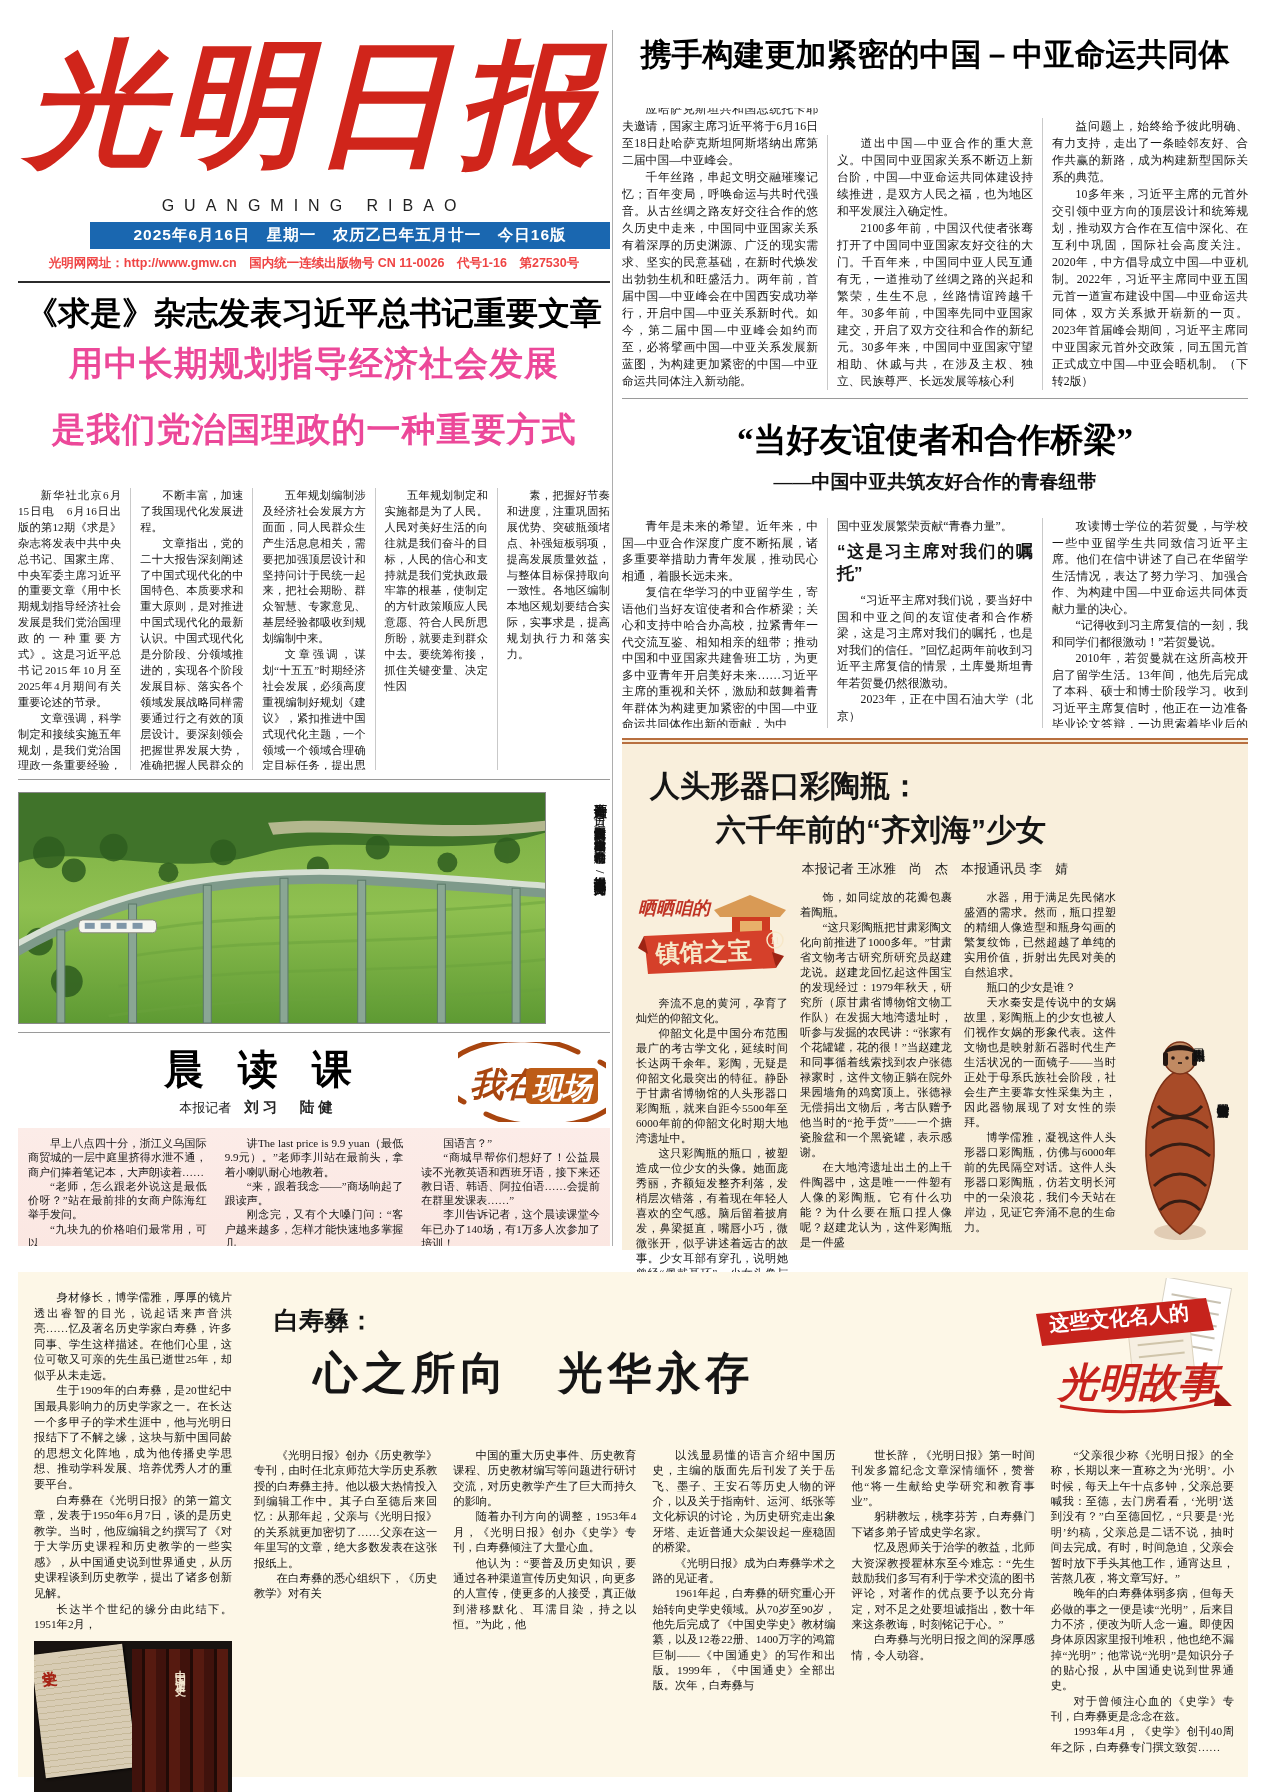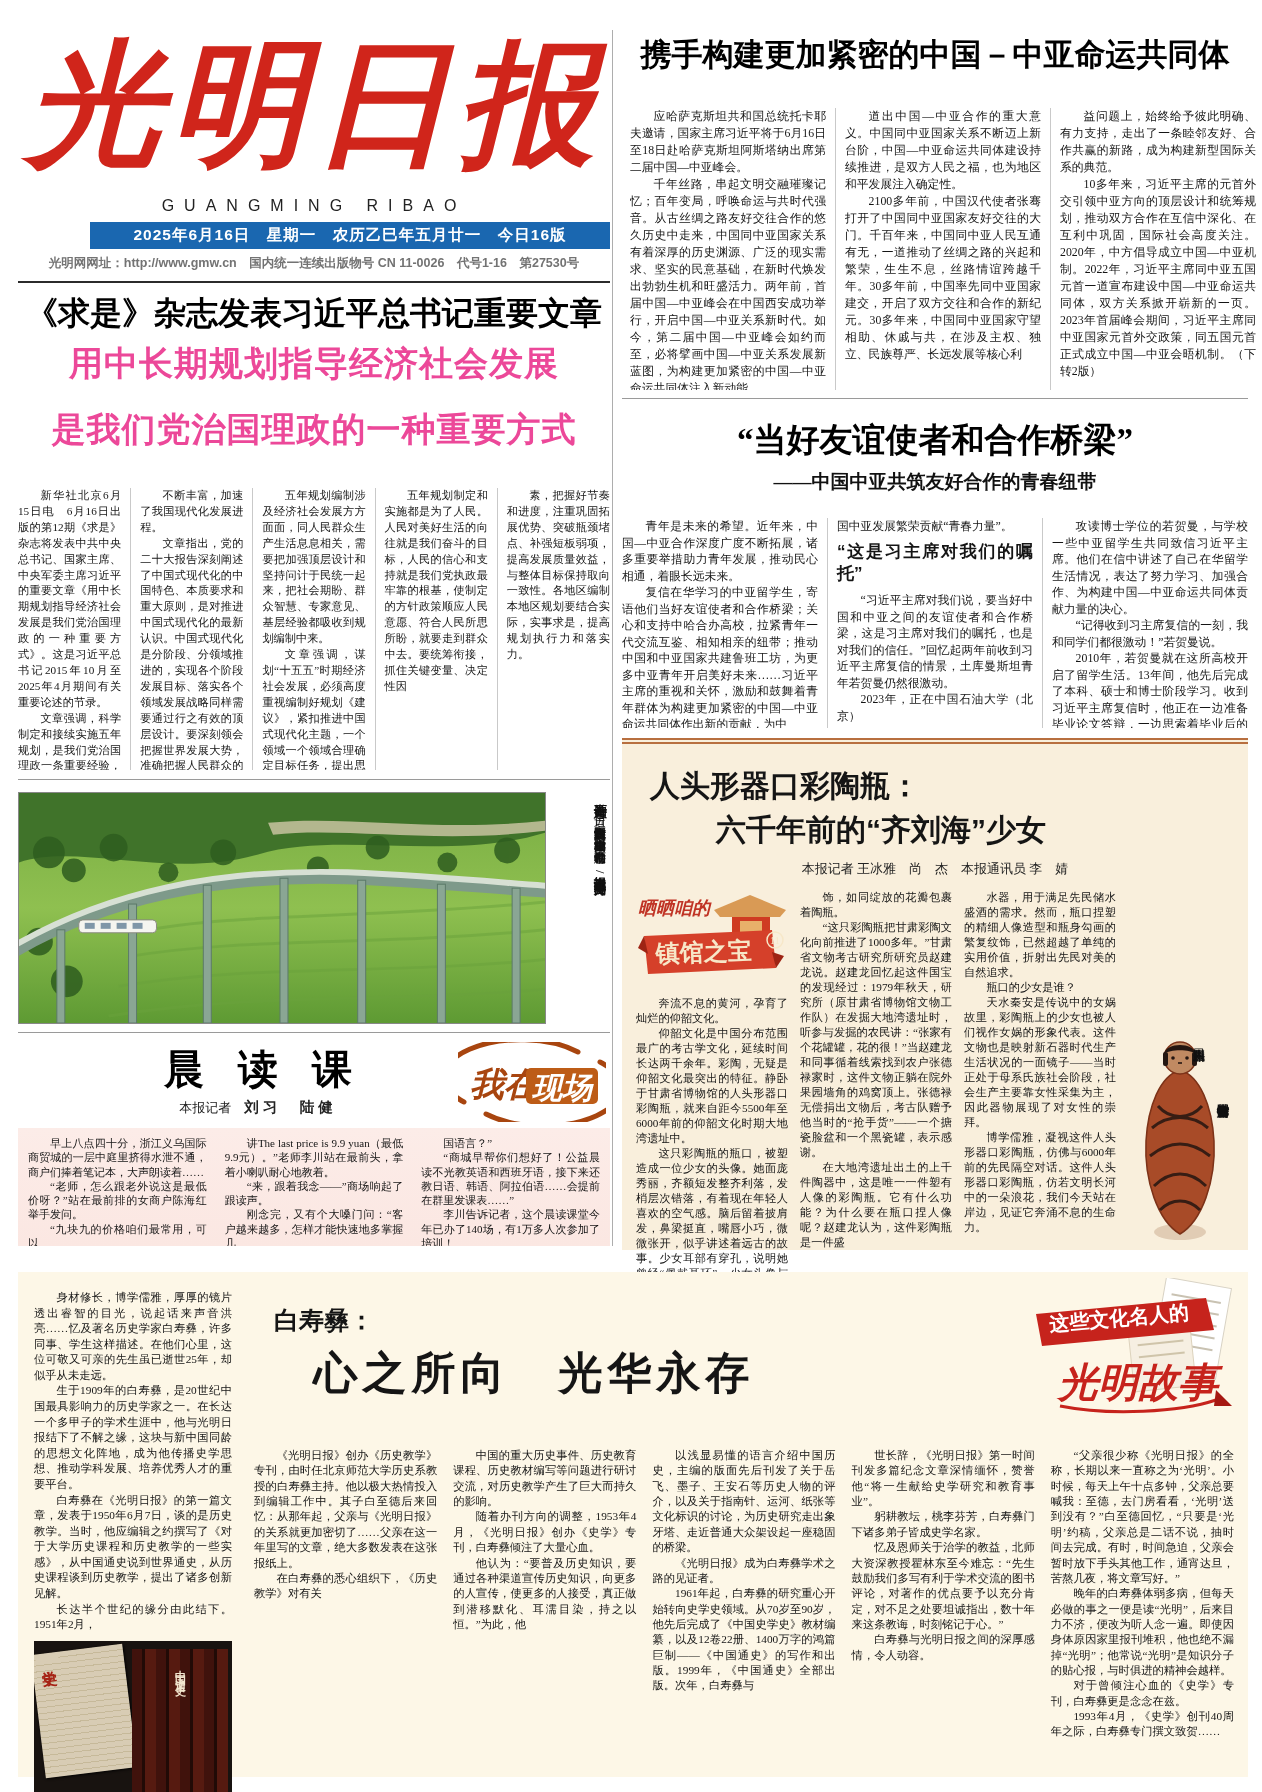--- a/index.html
+++ b/index.html
@@ -9,21 +9,21 @@
   
   #left{left:18px;top:0;width:592px;height:1250px;}
   .logo{top:12px;left:0;width:100%;height:186px;display:flex;align-items:center;justify-content:center;
         font-size:136px;font-weight:bold;font-style:italic;color:#d0251b;letter-spacing:8px;line-height:1;}
   .pinyin{top:197px;width:100%;text-align:center;font-family:"Liberation Sans","DejaVu Sans",sans-serif;
         font-size:16px;letter-spacing:10px;color:#222;}
   .datebar{top:222px;left:72px;width:520px;height:27px;background:#1a67b0;color:#fff;display:flex;
         align-items:center;justify-content:center;font-family:"Liberation Sans","DejaVu Sans",sans-serif;
         font-size:15.5px;font-weight:bold;letter-spacing:1px;}
   .infoline{top:255px;width:100%;text-align:center;font-family:"Liberation Sans","DejaVu Sans",sans-serif;
-        font-size:12.5px;font-weight:600;color:#737373;}
+        font-size:12.5px;font-weight:600;color:#ef4444;}
   .hrule{height:2px;background:#2b2b2b;left:0;width:100%;}
   .hrule.thin{height:1px;background:#9a9a9a;}
   .kicker{top:292px;width:100%;text-align:center;font-family:"Liberation Sans","DejaVu Sans",sans-serif;
         font-size:32px;font-weight:900;color:#000;}
   .h1a{top:341px;} .h1b{top:407px;}
   .bigh{width:100%;text-align:center;font-family:"Liberation Sans","DejaVu Sans",sans-serif;
         font-size:34px;font-weight:900;color:#ec4899;letter-spacing:1px;white-space:nowrap;}
   .colflow{display:flex;gap:0;overflow:hidden;text-align:justify;}
   .colflow .col{flex:1;padding:0 9px;border-left:1px solid #c9c9c9;}
   .colflow .col:first-child{border-left:none;padding-left:0;}
@@ -41,21 +41,21 @@
         letter-spacing:28px;text-indent:28px;color:#000;}
   .m-byline{position:absolute;left:40px;top:56px;width:400px;text-align:center;font-size:13px;color:#222;}
   .m-byline b{font-size:14.5px;letter-spacing:4px;}
   .pink-body{top:1128px;left:0;width:100%;height:118px;background:linear-gradient(#fcece8,#fbe7e2);
         box-sizing:border-box;padding:8px 10px;font-size:11px;line-height:1.3;}
   .pink-body .col{border-left:none;}
   
   #right{left:622px;top:0;width:626px;height:1250px;}
   .r-h1{top:34px;width:100%;text-align:center;font-family:"Liberation Sans","DejaVu Sans",sans-serif;
         font-size:31px;font-weight:900;white-space:nowrap;color:#000;}
-  .r1-body{top:108px;left:8px;width:100%;height:282px;font-size:11.8px;line-height:1.44;}
+  .r1-body{top:108px;left:0;width:100%;height:282px;font-size:11.8px;line-height:1.44;align-items:flex-end;}
   .r2-h{top:418px;width:100%;text-align:center;font-size:33px;font-weight:900;color:#000;}
   .r2-sub{top:469px;width:100%;text-align:center;font-size:19px;font-weight:600;color:#111;}
   .r2-body{top:518px;left:0;width:100%;height:210px;font-size:11.8px;line-height:1.4;}
   .subhead{font-family:"Liberation Sans","DejaVu Sans",sans-serif;font-size:17px;font-weight:900;
         line-height:1.35;margin:6px 0 6px 0;text-indent:0 !important;}
   .vdiv{left:612px;top:30px;width:1px;height:1216px;background:#adadad;}
   
   .pottery{top:738px;left:0;width:626px;height:512px;background:#f9efdc;border-top:6px double #b86f3f;box-sizing:border-box;}
   .p-t1{top:22px;left:28px;font-family:"Liberation Sans","DejaVu Sans",sans-serif;font-size:30px;font-weight:900;}
   .p-t2{top:66px;left:94px;font-family:"Liberation Sans","DejaVu Sans",sans-serif;font-size:30px;font-weight:900;}
@@ -401,20 +401,20 @@
           <p>1961年起，白寿彝的研究重心开始转向史学史领域。从70岁至90岁，他先后完成了《中国史学史》教材编纂，以及12卷22册、1400万字的鸿篇巨制——《中国通史》的写作和出版。1999年，《中国通史》全部出版。次年，白寿彝与</p>
         </div>
       <div class="col">
           <p>世长辞，《光明日报》第一时间刊发多篇纪念文章深情缅怀，赞誉他“将一生献给史学研究和教育事业”。</p>
           <p>躬耕教坛，桃李芬芳，白寿彝门下诸多弟子皆成史学名家。</p>
           <p>忆及恩师关于治学的教益，北师大资深教授瞿林东至今难忘：“先生鼓励我们多写有利于学术交流的图书评论，对著作的优点要予以充分肯定，对不足之处要坦诚指出，数十年来这条教诲，时刻铭记于心。”</p>
           <p>白寿彝与光明日报之间的深厚感情，令人动容。</p>
         </div>
       <div class="col">
           <p>“父亲很少称《光明日报》的全称，长期以来一直称之为‘光明’。小时候，每天上午十点多钟，父亲总要喊我：至德，去门房看看，‘光明’送到没有？”白至德回忆，“只要是‘光明’约稿，父亲总是二话不说，抽时间去完成。有时，时间急迫，父亲会暂时放下手头其他工作，通宵达旦，苦熬几夜，将文章写好。”</p>
-          <p>晚年的白寿彝体弱多病，但每天必做的事之一便是读“光明”，后来目力不济，便改为听人念一遍。即使因身体原因家里报刊堆积，他也绝不漏掉“光明”；他常说“光明”是知识分子的贴心报，与时俱进的精神会越样。</p>
+          <p>晚年的白寿彝体弱多病，但每天必做的事之一便是读“光明”，后来目力不济，便改为听人念一遍。即使因身体原因家里报刊堆积，他也绝不漏掉“光明”；他常说“光明”是知识分子的贴心报，从中国通史说到世界通史。</p>
           <p>对于曾倾注心血的《史学》专刊，白寿彝更是念念在兹。</p>
           <p>1993年4月，《史学》创刊40周年之际，白寿彝专门撰文致贺……</p>
         </div>
     </div>
   </div>
 
 </div>
 
 </body></html>

